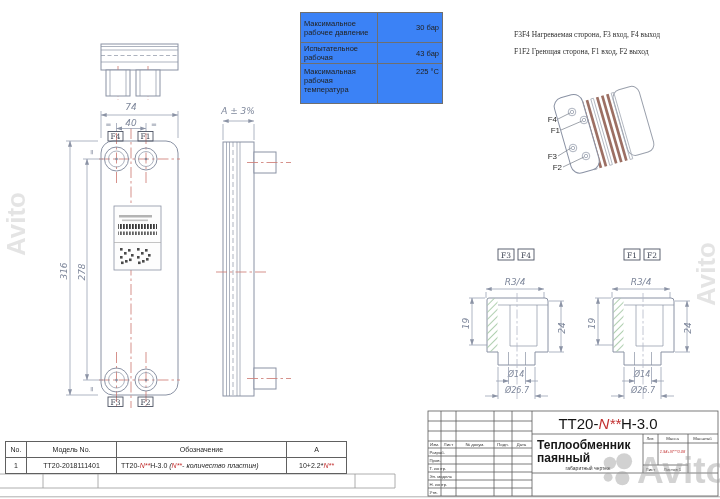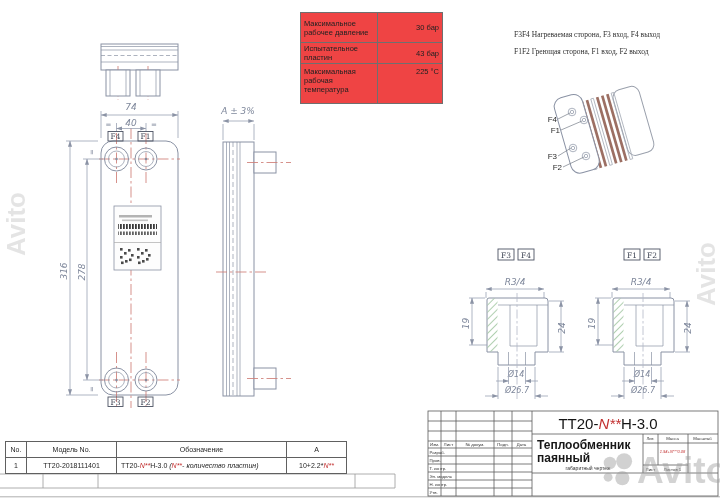--- a/index.html
+++ b/index.html
@@ -25,21 +25,21 @@
   text.iso-lbl{font:8px "Liberation Sans",sans-serif;fill:#2b2b2b}
   text.tbs {font:4.3px "Liberation Sans",sans-serif;fill:#333}
   text.tbs-red{font:italic 4px "Liberation Sans",sans-serif;fill:#c23030}
   text.desig{font:15px "Liberation Sans",sans-serif;fill:#141414}
   tspan.red-t{fill:#c23030;font-style:italic}
   text.tbTitle{font:700 12px "Liberation Sans",sans-serif;fill:#171717}
   text.tbSub{font:5px "Liberation Sans",sans-serif;fill:#333}
 
   
   .spec-table{position:absolute;left:300px;top:12px;width:143px;border-collapse:collapse;
-              background:#ef4444;z-index:2;table-layout:fixed;}
+              background:#3b82f6;z-index:2;table-layout:fixed;}
   .spec-table td{border:1px solid #6f6f6f;font-size:7.5px;line-height:9px;color:#222;
                  padding:1px 3px;vertical-align:middle;}
   .spec-table td.val{text-align:right;width:58px;}
   .spec-table tr.r3 td{vertical-align:top;padding-top:3px;margin-left:18px;}
 
   .notes{position:absolute;left:514px;top:26px;z-index:2;font-size:7.5px;color:#2e2e2e;
          line-height:17px;white-space:nowrap;font-family:Liberation Serif, serif;}
 
   .model-table{position:absolute;left:5px;top:441px;width:341px;border-collapse:collapse;
                background:#fff;z-index:2;table-layout:fixed;}
@@ -387,21 +387,21 @@
 </g>
 </svg>
 
 <table class="spec-table">
   <tbody>
         <tr style="height:30px">
     <td>Максимальное рабочее давление</td>
     <td class="val">30 бар</td>
   </tr>
   <tr style="height:18px">
-    <td>Испытательное пластин</td>
+    <td>Испытательное рабочая</td>
     <td class="val">43 бар</td>
   </tr>
   <tr class="r3" style="height:40px">
     <td>Максимальная рабочая температура</td>
     <td class="val">225 °C</td>
   </tr>
 </tbody>
     </table>
 
 <div class="notes">

